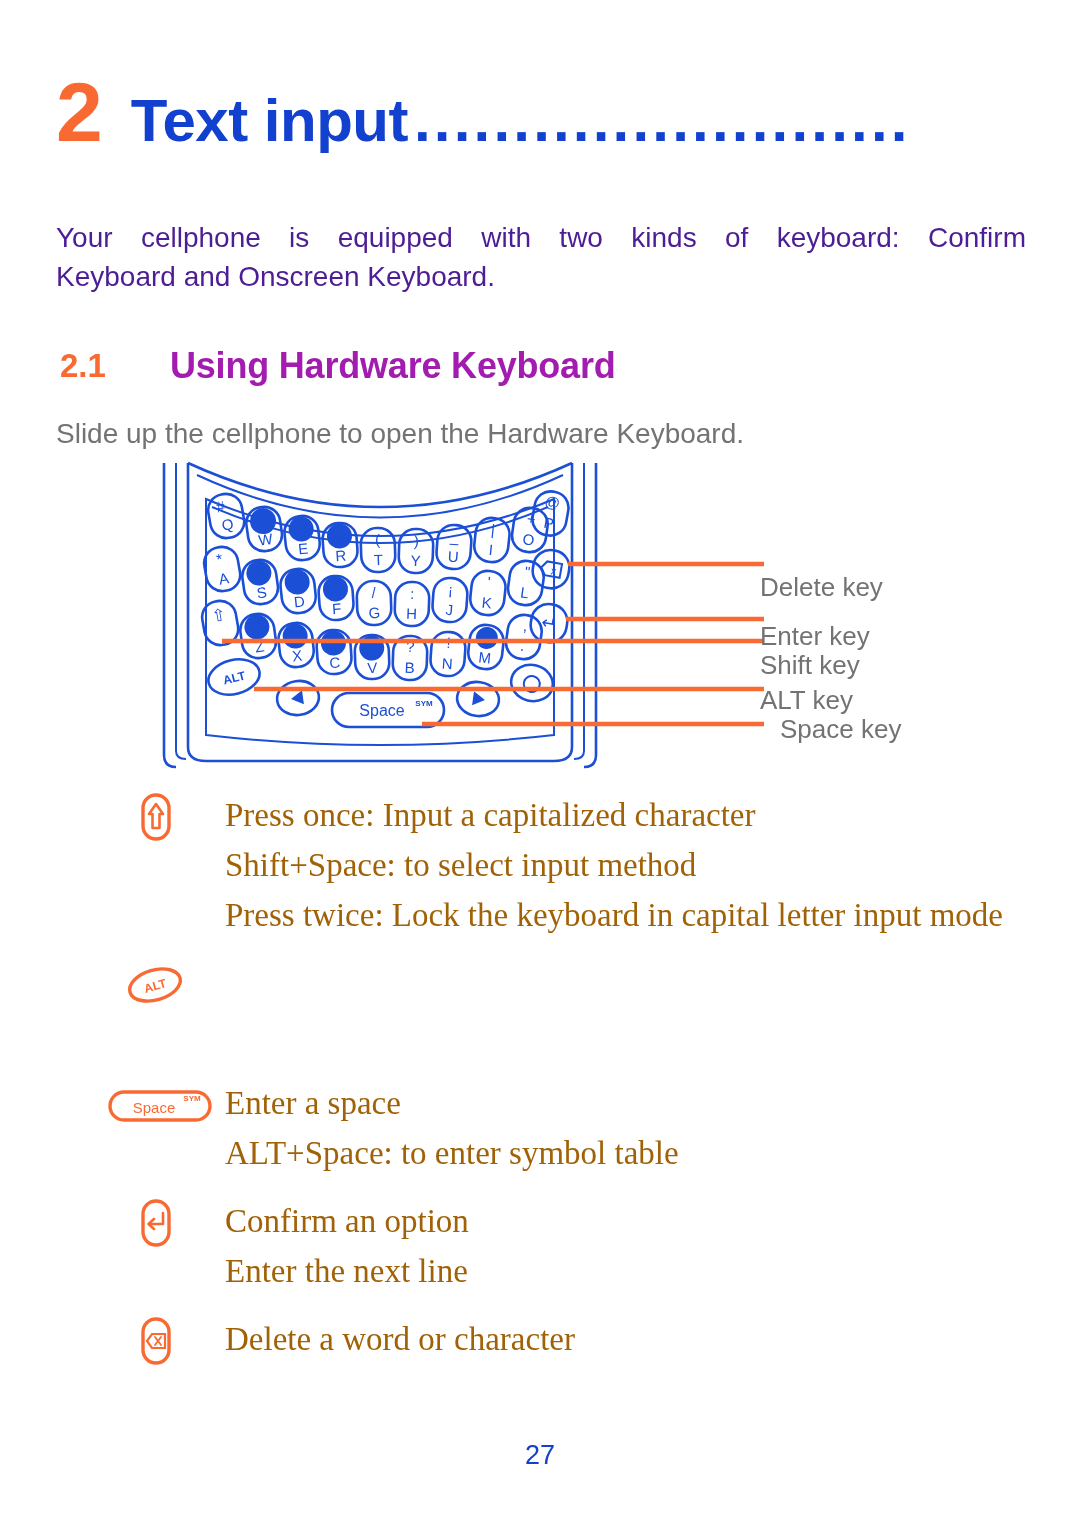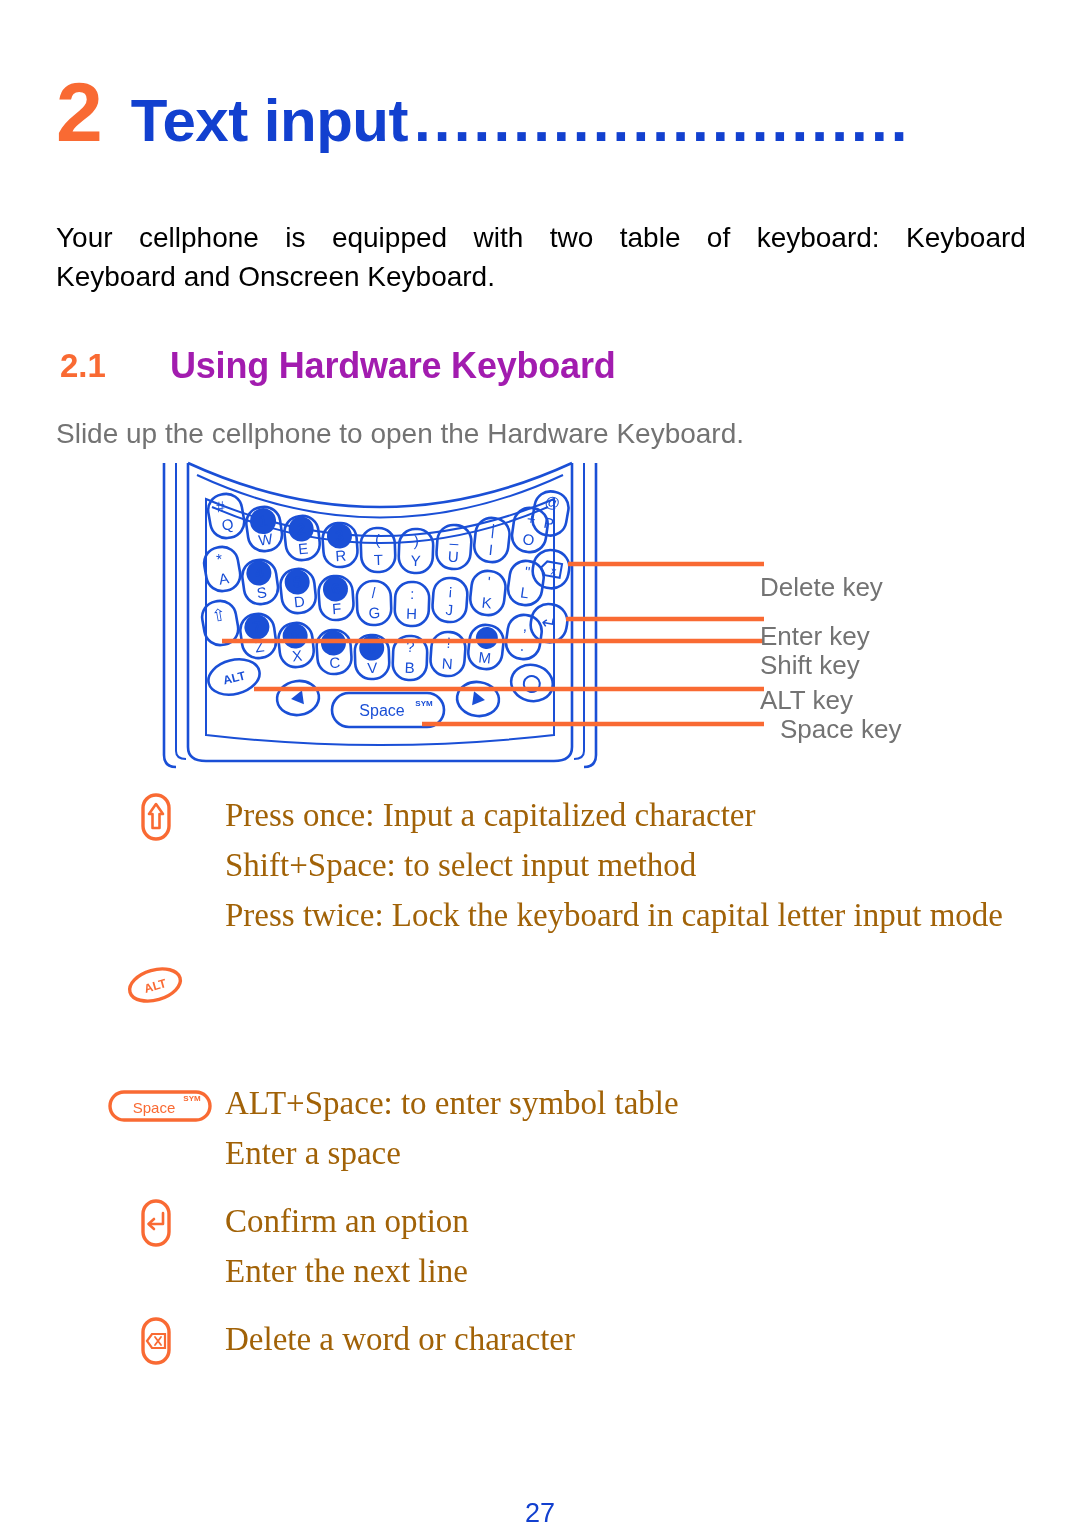--- a/index.html
+++ b/index.html
@@ -60,21 +60,21 @@
     white-space: nowrap;
     flex: 1;
   }
 
   
   .intro {
     position: absolute;
     left: 56px;
     top: 218px;
     width: 970px;
-    color: #000000;
+    color: #4c1d95;
     font-size: 28px;
     line-height: 39px;
     text-align: justify;
     text-justify: inter-word;
   }
   .intro .last-line { display: block; }
 
   
   .section-head {
     position: absolute;
@@ -161,21 +161,21 @@
     font-size: 33px;
     line-height: 50px;
     white-space: nowrap;
     font-family: Liberation Serif, serif;
   }
 
   
   .page-number {
     position: absolute;
     left: 0;
-    top: 1498px;
+    top: 1440px;
     width: 1080px;
     text-align: center;
     color: #1240CF;
     font-size: 27px;
   }
 </style>
 </head>
 <body>
 
 <div class="page">
@@ -187,24 +187,24 @@
   </div>
 
   <div class="intro">
     <div style="display:flex; justify-content:space-between;">
         <span>Your</span>
         <span>cellphone</span>
         <span>is</span>
         <span>equipped</span>
         <span>with</span>
         <span>two</span>
-        <span>table</span>
+        <span>kinds</span>
         <span>of</span>
         <span>keyboard:</span>
-        <span>Keyboard</span>
+        <span>Confirm</span>
       </div>
     <span class="last-line">Keyboard and Onscreen Keyboard.</span>
   </div>
 
   <div class="section-head">
     <span class="section-num">2.1</span>
     <span class="section-title">Using Hardware Keyboard</span>
   </div>
   <div class="section-lead">Slide up the cellphone to open the Hardware Keyboard.</div>
 
@@ -487,22 +487,22 @@
 
     <div class="key-group" style="height:110px;">
       <div class="key-icon-cell" style="width:120px;">
         <svg width="112" height="50" viewBox="0 0 112 50">
           <rect x="6" y="12" width="100" height="28" rx="14" fill="none" stroke="#F96A33" stroke-width="3.4"></rect>
           <text x="50" y="33" text-anchor="middle" fill="#F96A33" font-family="Liberation Sans, sans-serif" font-size="15">Space</text>
           <text x="88" y="21" text-anchor="middle" fill="#F96A33" font-family="Liberation Sans, sans-serif" font-size="8" font-weight="bold">SYM</text>
         </svg>
       </div>
       <div class="key-lines">
+        <div class="key-line">Enter a space</div>
         <div class="key-line">ALT+Space: to enter symbol table</div>
-        <div class="key-line">Enter a space</div>
       </div>
     </div>
 
     <div class="key-group" style="height:110px;">
       <div class="key-icon-cell">
         <svg width="46" height="54" viewBox="0 0 46 54">
           <rect x="11" y="5" width="26" height="44" rx="13" fill="none" stroke="#F96A33" stroke-width="3.4"></rect>
           <path d="M31,17 L31,28 L17,28" fill="none" stroke="#F96A33" stroke-width="2.6" stroke-linecap="round" stroke-linejoin="round"></path>
           <path d="M22,23 L16.5,28 L22,33" fill="none" stroke="#F96A33" stroke-width="2.6" stroke-linecap="round" stroke-linejoin="round"></path>
         </svg>

